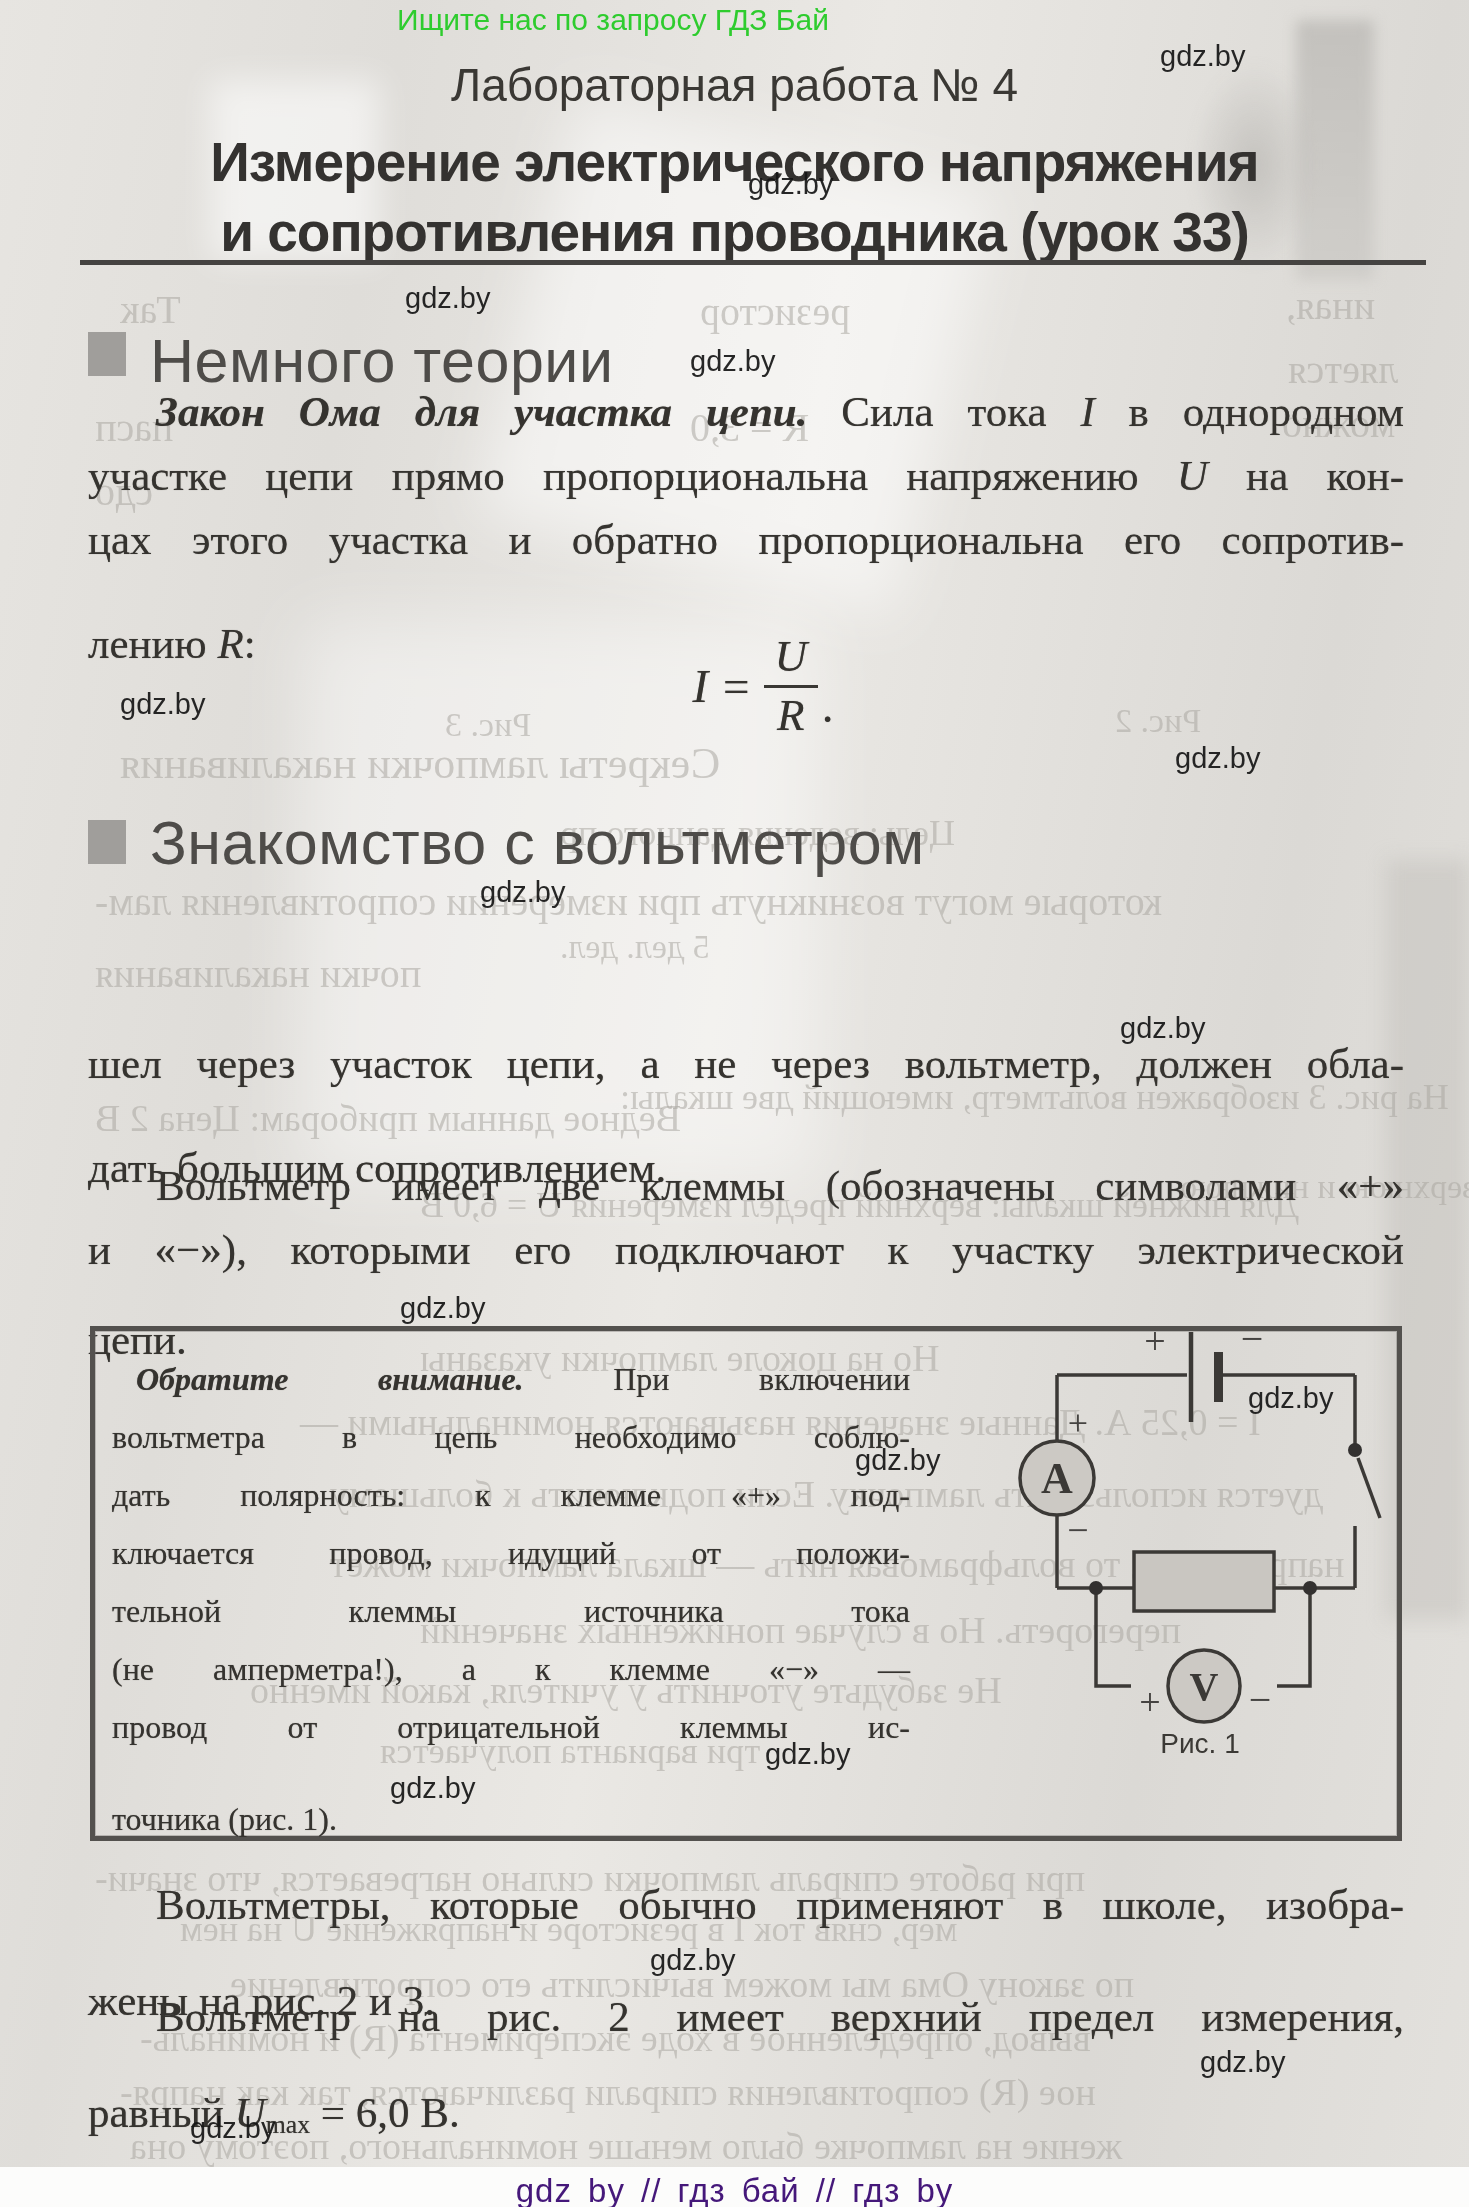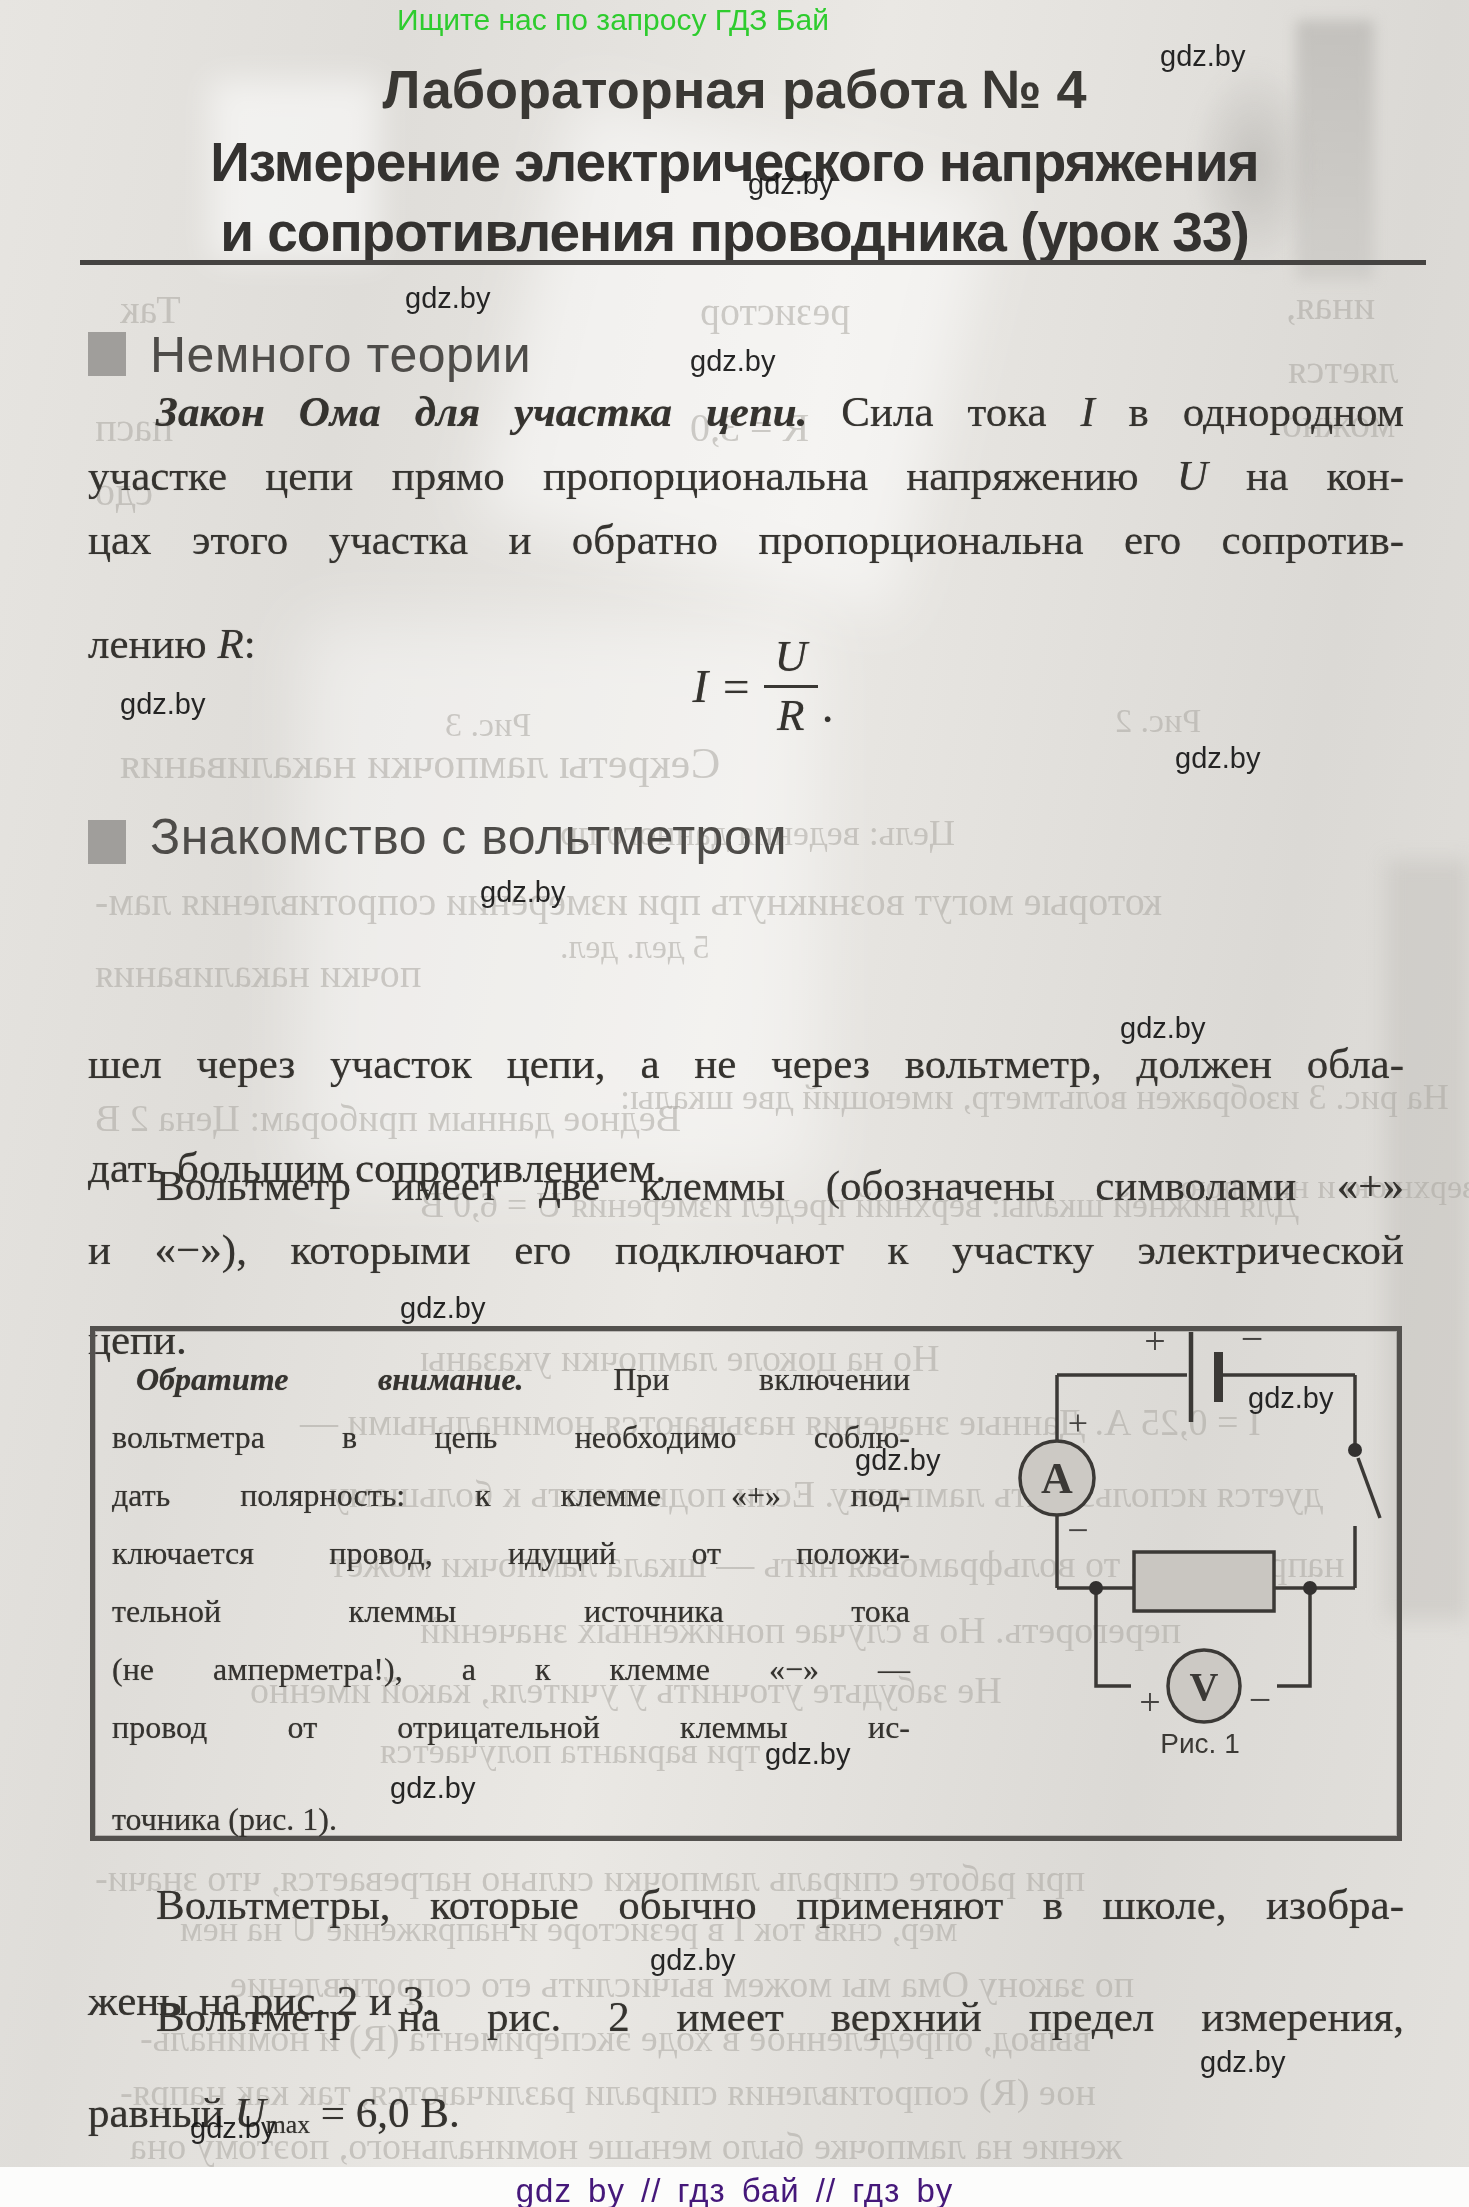--- a/index.html
+++ b/index.html
@@ -21,28 +21,28 @@
   .ph-e{left:520px;top:140px;width:430px;height:430px;background:rgba(255,255,255,.5);filter:blur(28px);transform:rotate(14deg);}
   .ph-f{left:1386px;top:860px;width:84px;height:760px;background:rgba(186,184,180,.38);filter:blur(10px);}
 
   .promo{position:absolute;left:0;top:3px;width:1226px;text-align:center;
     font-family:"Liberation Sans",sans-serif;font-size:30px;color:#2ecc2e;}
   .wm{position:absolute;font-family:"Liberation Sans",sans-serif;font-size:29px;color:#151515;opacity:.92;white-space:nowrap;}
   .ghost{position:absolute;color:#aba8a2;opacity:.55;transform:scaleX(-1);white-space:nowrap;
     font-family:"Liberation Serif",serif;}
 
   .t1{position:absolute;left:0;top:58px;width:1469px;text-align:center;
-    font-family:"Liberation Sans",sans-serif;font-size:54px;font-weight:700;color:#3a3834;}
+    font-family:"Liberation Sans",sans-serif;font-size:46px;font-weight:400;color:#3a3834;}
   .t2{position:absolute;left:0;width:1469px;text-align:center;
     font-family:"Liberation Sans",sans-serif;font-size:55px;font-weight:700;color:#343230;letter-spacing:-1px;}
   .rule{position:absolute;left:80px;top:260px;width:1346px;height:5px;background:#454341;}
 
   .bullet{position:absolute;left:88px;width:38px;height:44px;background:#a09e9b;}
   .sect{position:absolute;left:150px;font-family:"Liberation Sans",sans-serif;
-    font-size:50px;color:#4e4c49;letter-spacing:.5px;white-space:nowrap;}
+    font-size:61px;color:#4e4c49;letter-spacing:.5px;white-space:nowrap;}
 
   .ln{position:absolute;left:88px;width:1316px;font-size:43px;line-height:54px;color:#35332f;
       text-shadow:0 0 .8px rgba(52,50,46,.65);box-sizing:border-box;}
   .just{text-align:justify;text-align-last:justify;}
   .short{text-align:left;margin-top:40px;}
   .ind{padding-left:68px;}
   .nline{left:112px;width:798px;font-size:32px;}
   .nind{padding-left:24px;}
   .sg-n{}
   .sg-bi{font-weight:bold;font-style:italic;}

